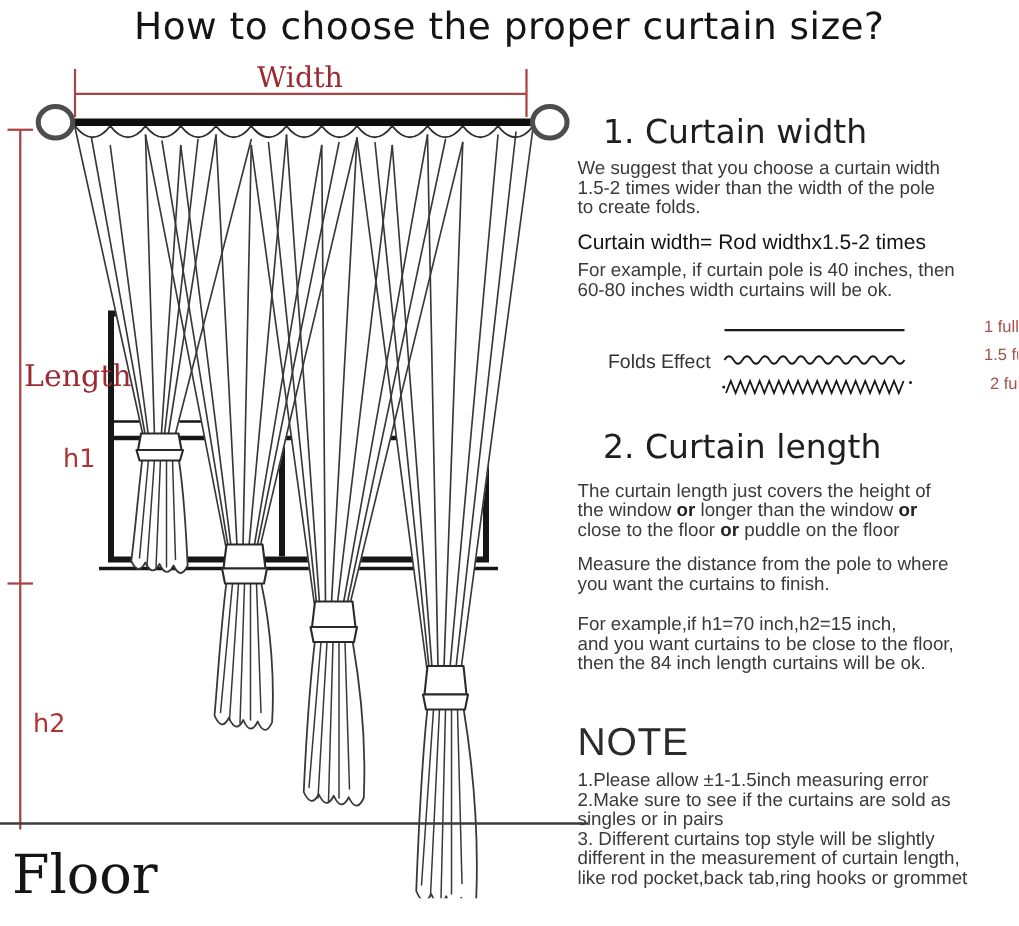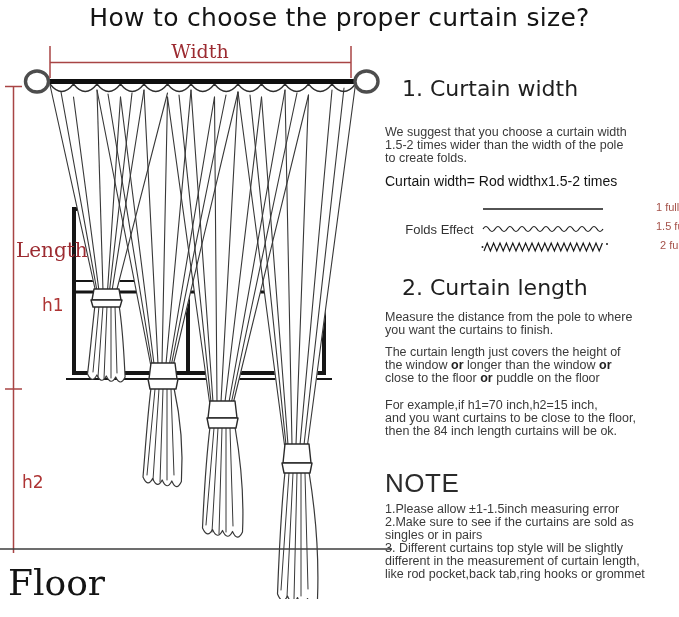--- a/index.html
+++ b/index.html
@@ -9,21 +9,21 @@
          font-size:25px;letter-spacing:.3px;color:#141414;
          font-family:"DejaVu Sans","Liberation Sans",sans-serif;}
   #diagram-svg{position:absolute;top:0;left:0;}
   
   #rcol{position:absolute;left:385px;top:0;width:294px;padding-top:76px;}
   .sec-heading{font-size:22px;line-height:26px;color:#1e1e1e;padding-left:17px;
                font-family:"DejaVu Sans","Liberation Sans",sans-serif;}
   .para{font-size:12.5px;line-height:13px;color:#3a3a3a;white-space:pre;}
   .para b{color:#222;}
   .formula{font-size:14px;line-height:15px;font-weight:normal;color:#141414;margin-top:9px;}
-  .mt8{margin-top:24px;} .mt5{margin-top:5px;} .mt10{margin-top:10px;}
+  .mt8{margin-top:4px;} .mt5{margin-top:5px;} .mt10{margin-top:10px;}
   .mt9{margin-top:9px;} .mt14{margin-top:14px;}
   #folds{margin-top:12px;display:flex;align-items:center;}
   #folds-label{width:83px;padding-left:13px;font-size:13px;color:#333;flex:none;text-align:center;}
   .fold-row{height:19px;display:flex;align-items:flex-start;gap:39px;}
   .fold-line{flex:none;}
   .fold-caption{font-size:11px;color:#a5524a;margin-left:10px;white-space:nowrap;}
   #sec2-heading{margin-top:17px;}
   #note-heading{margin-top:32px;font-size:26px;line-height:26px;color:#2b2b2b;
                 letter-spacing:.5px;}
   #note-lines{margin-top:7px;}
@@ -152,20 +152,22 @@
     <text x="8" y="595" font-family="DejaVu Serif, Liberation Serif, serif" font-size="36" fill="#141414">Floor</text>
   </svg>
 
   <div id="rcol">
 
     <div class="sec-heading">1. Curtain width</div>
     <div class="para mt8">We suggest that you choose a curtain width
 1.5-2 times wider than the width of the pole
 to create folds.</div>
     <div class="formula">Curtain width= Rod widthx1.5-2 times</div>
+    <div class="para mt5">For example, if curtain pole is 40 inches, then
+60-80 inches width curtains will be ok.</div>
 
     <div id="folds">
       <div id="folds-label">Folds Effect</div>
       <div>
         <div class="fold-row">
           <svg class="fold-line" width="126" height="16">
             <line x1="2" y1="8" x2="122" y2="8" stroke="#1a1a1a" stroke-width="1.5"></line>
           </svg>
           <span class="fold-caption">1 fullness</span>
         </div>
@@ -180,23 +182,23 @@
             <circle cx="1.5" cy="8" r="1" fill="#1a1a1a"></circle>
             <path d="M3,12 l3.2,-8 l3.2,8 l3.2,-8 l3.2,8 l3.2,-8 l3.2,8 l3.2,-8 l3.2,8 l3.2,-8 l3.2,8 l3.2,-8 l3.2,8 l3.2,-8 l3.2,8 l3.2,-8 l3.2,8 l3.2,-8 l3.2,8 l3.2,-8 l3.2,8 l3.2,-8 l3.2,8 l3.2,-8 l3.2,8 l3.2,-8 l3.2,8 l3.2,-8 l3.2,8 l3.2,-8 l3.2,8 l3.2,-8 l3.2,8 l3.2,-8 l3.2,8 l3.2,-8 l3.2,8 l3.2,-8" fill="none" stroke="#1a1a1a" stroke-width="1.2"></path>
             <circle cx="126" cy="5" r="1" fill="#1a1a1a"></circle>
           </svg>
           <span class="fold-caption">2 fullness</span>
         </div>
       </div>
     </div>
 
     <div class="sec-heading" id="sec2-heading">2. Curtain length</div>
+    <div class="para mt9"><span>The curtain length just covers the height of</span><br><span>the window </span><b>or</b><span> longer than the window </span><b>or</b><br><span>close to the floor </span><b>or</b><span> puddle on the floor</span></div>
     <div class="para mt10">Measure the distance from the pole to where
 you want the curtains to finish.</div>
-    <div class="para mt9"><span>The curtain length just covers the height of</span><br><span>the window </span><b>or</b><span> longer than the window </span><b>or</b><br><span>close to the floor </span><b>or</b><span> puddle on the floor</span></div>
     <div class="para mt14">For example,if h1=70 inch,h2=15 inch,
 and you want curtains to be close to the floor,
 then the 84 inch length curtains will be ok.</div>
 
     <div id="note-heading">NOTE</div>
     <div class="para" id="note-lines">1.Please allow ±1-1.5inch measuring error
 2.Make sure to see if the curtains are sold as
 singles or in pairs
 3. Different curtains top style will be slightly
 different in the measurement of curtain length,

